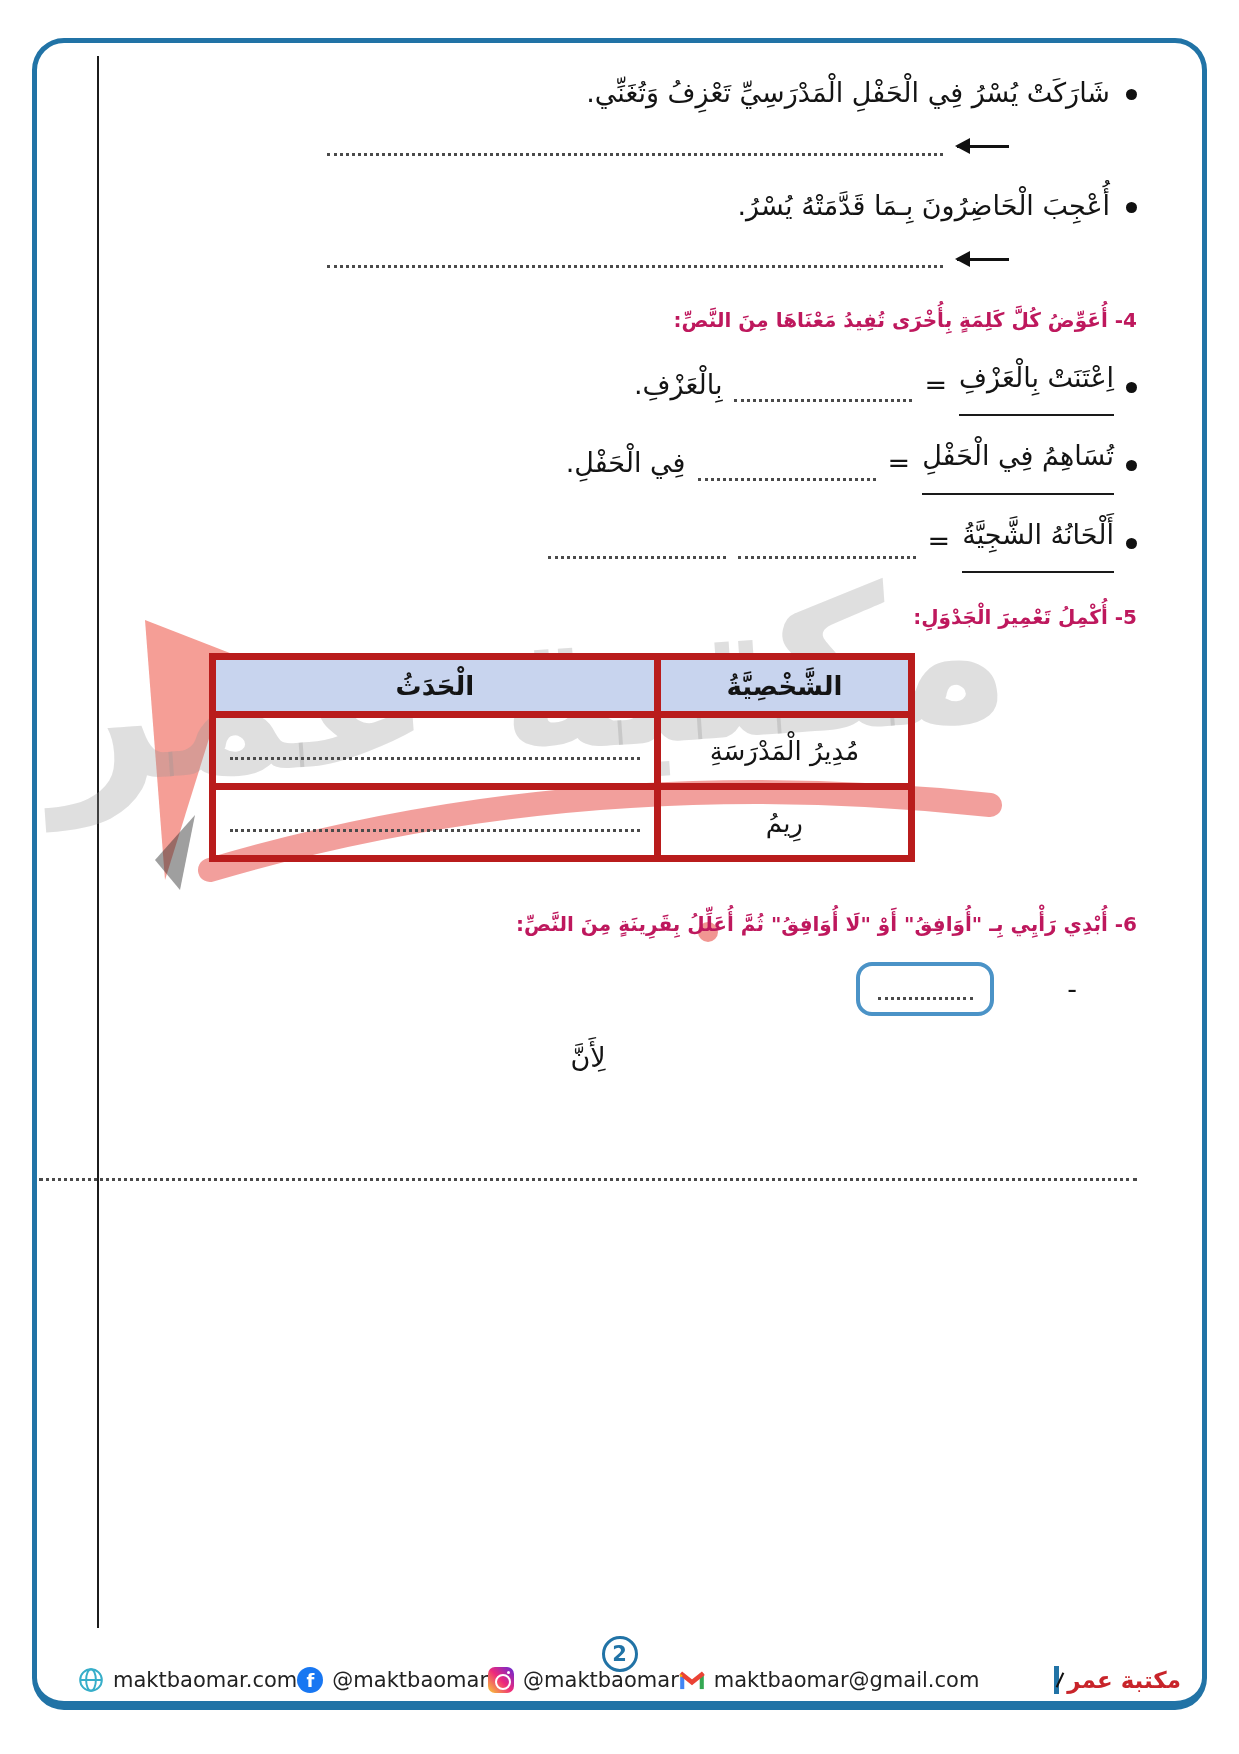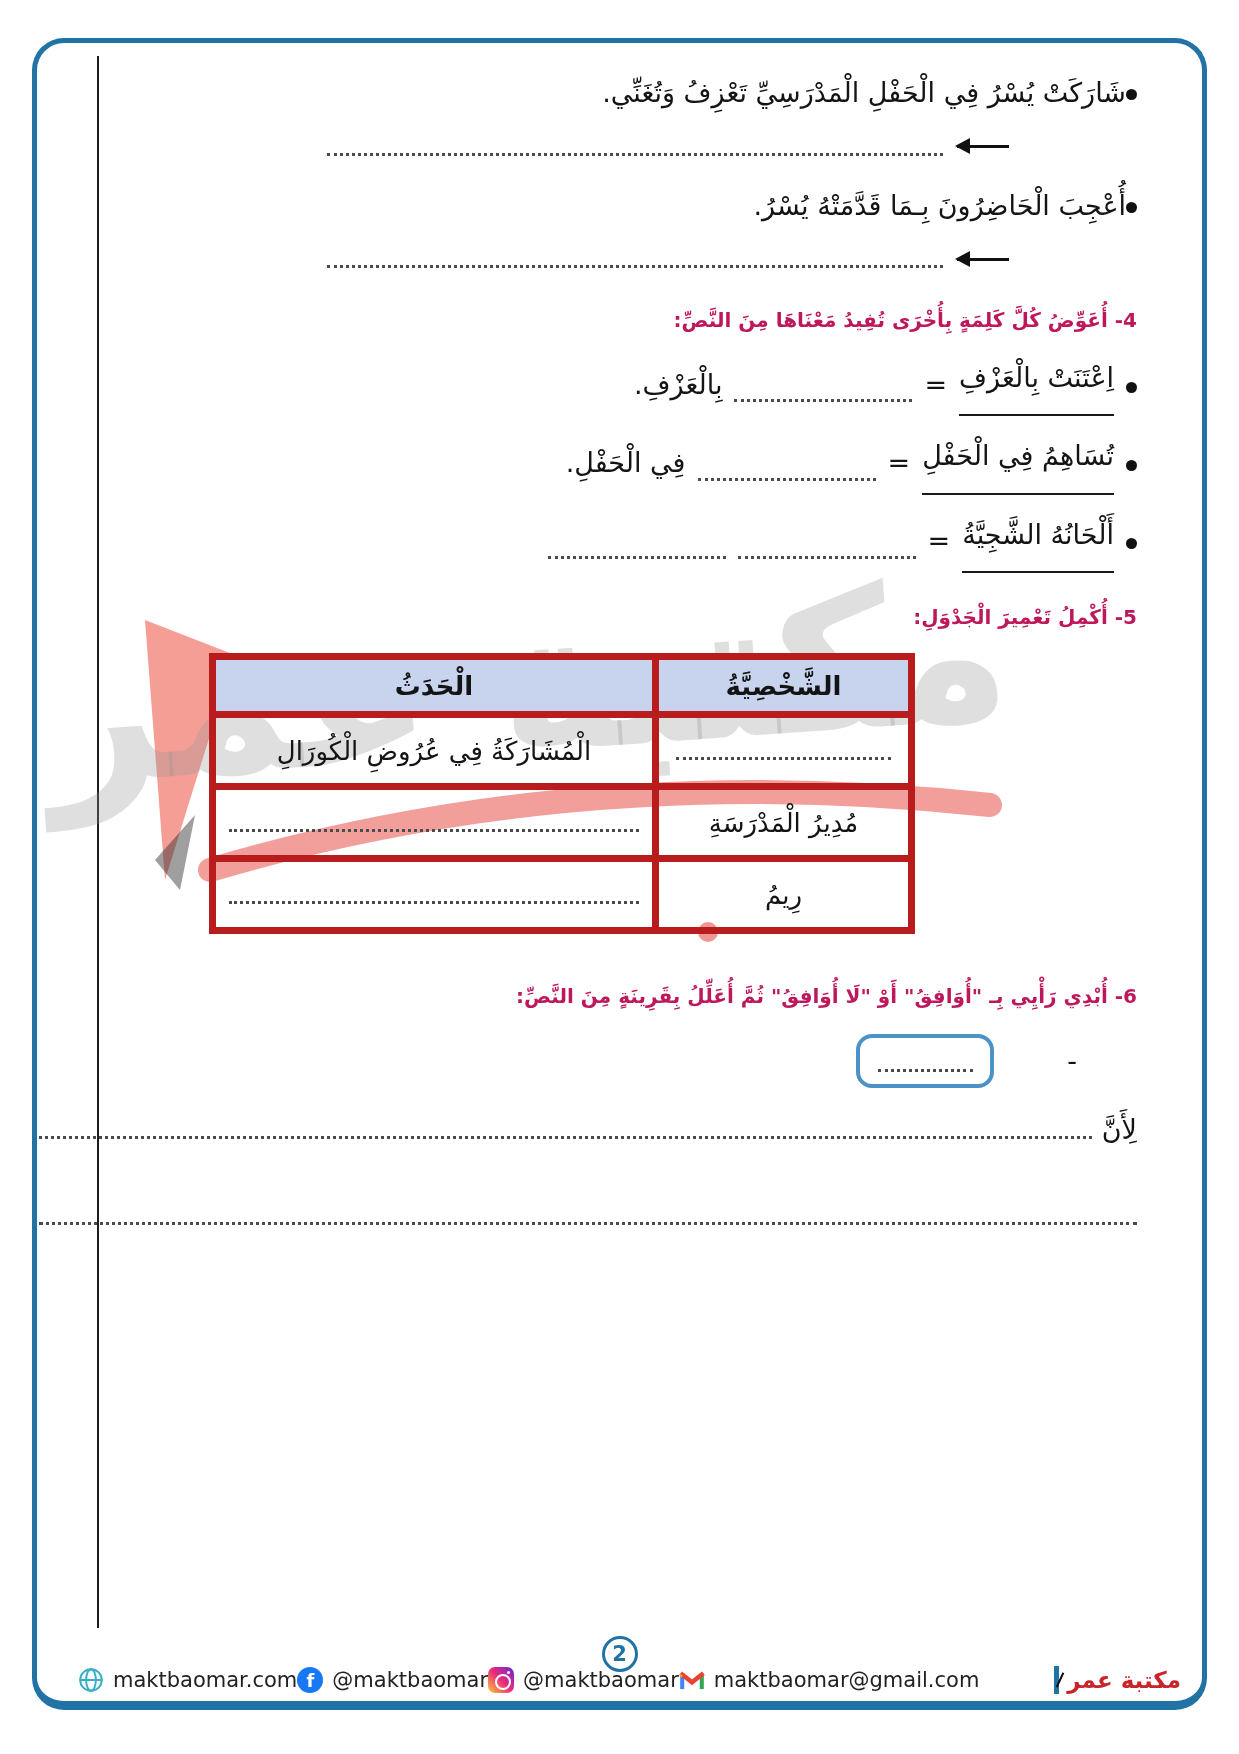--- a/index.html
+++ b/index.html
@@ -17,21 +17,21 @@
   
   .wm { position:absolute; top:560px; left:60px; width:1100px; height:400px; pointer-events:none; }
   .wm-text { position:absolute; top:10px; right:150px; font-size:195px; font-weight:bold;
              color:rgba(150,150,150,0.30); direction:rtl; transform:rotate(-4deg); white-space:nowrap; }
   .wm-svg { position:absolute; top:0; left:0; }
 
   
   .content { position:absolute; top:43px; left:37px; right:37px; direction:rtl;
              padding:0 65px 0 60px; color:#141414; }
 
-  .bullet-row { display:flex; align-items:flex-start; font-size:27px; line-height:1.8; margin-top:26px; }
+  .bullet-row { display:flex; align-items:flex-start; gap:16px; font-size:27px; line-height:1.8; margin-top:26px; }
   .bullet { flex:0 0 auto; width:11px; height:11px; border-radius:50%; background:#111; margin-top:20px; }
 
   .arrow-row { display:flex; align-items:center; gap:14px; margin-top:20px; padding-right:128px; padding-left:230px; }
   .arrow { position:relative; width:52px; height:3px; background:#111; flex:0 0 auto; }
   .arrow::before { content:""; position:absolute; left:-2px; top:-7px; border-top:8px solid transparent;
                    border-bottom:8px solid transparent; border-right:15px solid #111; }
   .dots { border-bottom:3px dotted #4a4a4a; height:18px; }
   .dots.grow { flex:1 1 auto; }
 
   .q-title { font-size:20px; font-weight:bold; color:#be185d; line-height:1.8; }
@@ -49,21 +49,21 @@
   .wtable td { height:72px; background:transparent; }
   .col-char { width:260px; } .col-event { width:446px; }
   .cell-blank { display:inline-block; border-bottom:3px dotted #4a4a4a; height:16px; }
   .cb-s { width:215px; } .cb-l { width:410px; }
 
   
   .statement-row { display:flex; align-items:center; gap:18px; font-size:27px; line-height:1.9; margin-top:20px; padding-right:60px; }
   .agree-box { flex:0 0 auto; width:138px; height:54px; border:4px solid #4b93c7; border-radius:16px;
                display:flex; align-items:flex-end; justify-content:center; padding-bottom:12px; margin-right:55px; }
   .agree-box .dots { width:95px; }
-  .because-row { display:flex; align-items:center; gap:10px; font-size:27px; margin-top:26px; margin-left:-58px; }
+  .because-row { display:flex; align-items:center; gap:10px; font-size:27px; margin-top:26px; margin-left:-58px;flex-direction:column; }
   .fullline-row { display:flex; margin-top:62px; margin-left:-58px; }
 
   
   .page-badge { position:absolute; top:1636px; left:50%; transform:translateX(-50%); width:36px; height:36px;
                 border:3px solid #2173a6; border-radius:50%; color:#2173a6; font-weight:bold; font-size:21px;
                 display:flex; align-items:center; justify-content:center; background:#fff; }
   .footer-row { position:absolute; left:78px; right:58px; top:1666px; display:flex; align-items:center;
                 direction:ltr; font-size:21px; color:#222; }
   .flink { display:flex; align-items:center; gap:9px; white-space:nowrap; }
   .fb-ic { width:26px; height:26px; border-radius:50%; background:#1877f2; color:#fff; font-weight:bold;
@@ -144,24 +144,20 @@
 
     <div class="q-title qt5">5- أُكْمِلُ تَعْمِيرَ الْجَدْوَلِ:</div>
 
     <table class="wtable">
       <tbody>
           <tr>
         <th class="col-char">الشَّخْصِيَّةُ</th>
         <th class="col-event">الْحَدَثُ</th>
       </tr>
       <tr>
-        <td><span class="cell-blank cb-s"></span></td>
-        <td>الْمُشَارَكَةُ فِي عُرُوضِ الْكُورَالِ</td>
-      </tr>
-      <tr>
         <td>مُدِيرُ الْمَدْرَسَةِ</td>
         <td><span class="cell-blank cb-l"></span></td>
       </tr>
       <tr>
         <td>رِيمُ</td>
         <td><span class="cell-blank cb-l"></span></td>
       </tr>
     </tbody>
       </table>
 

